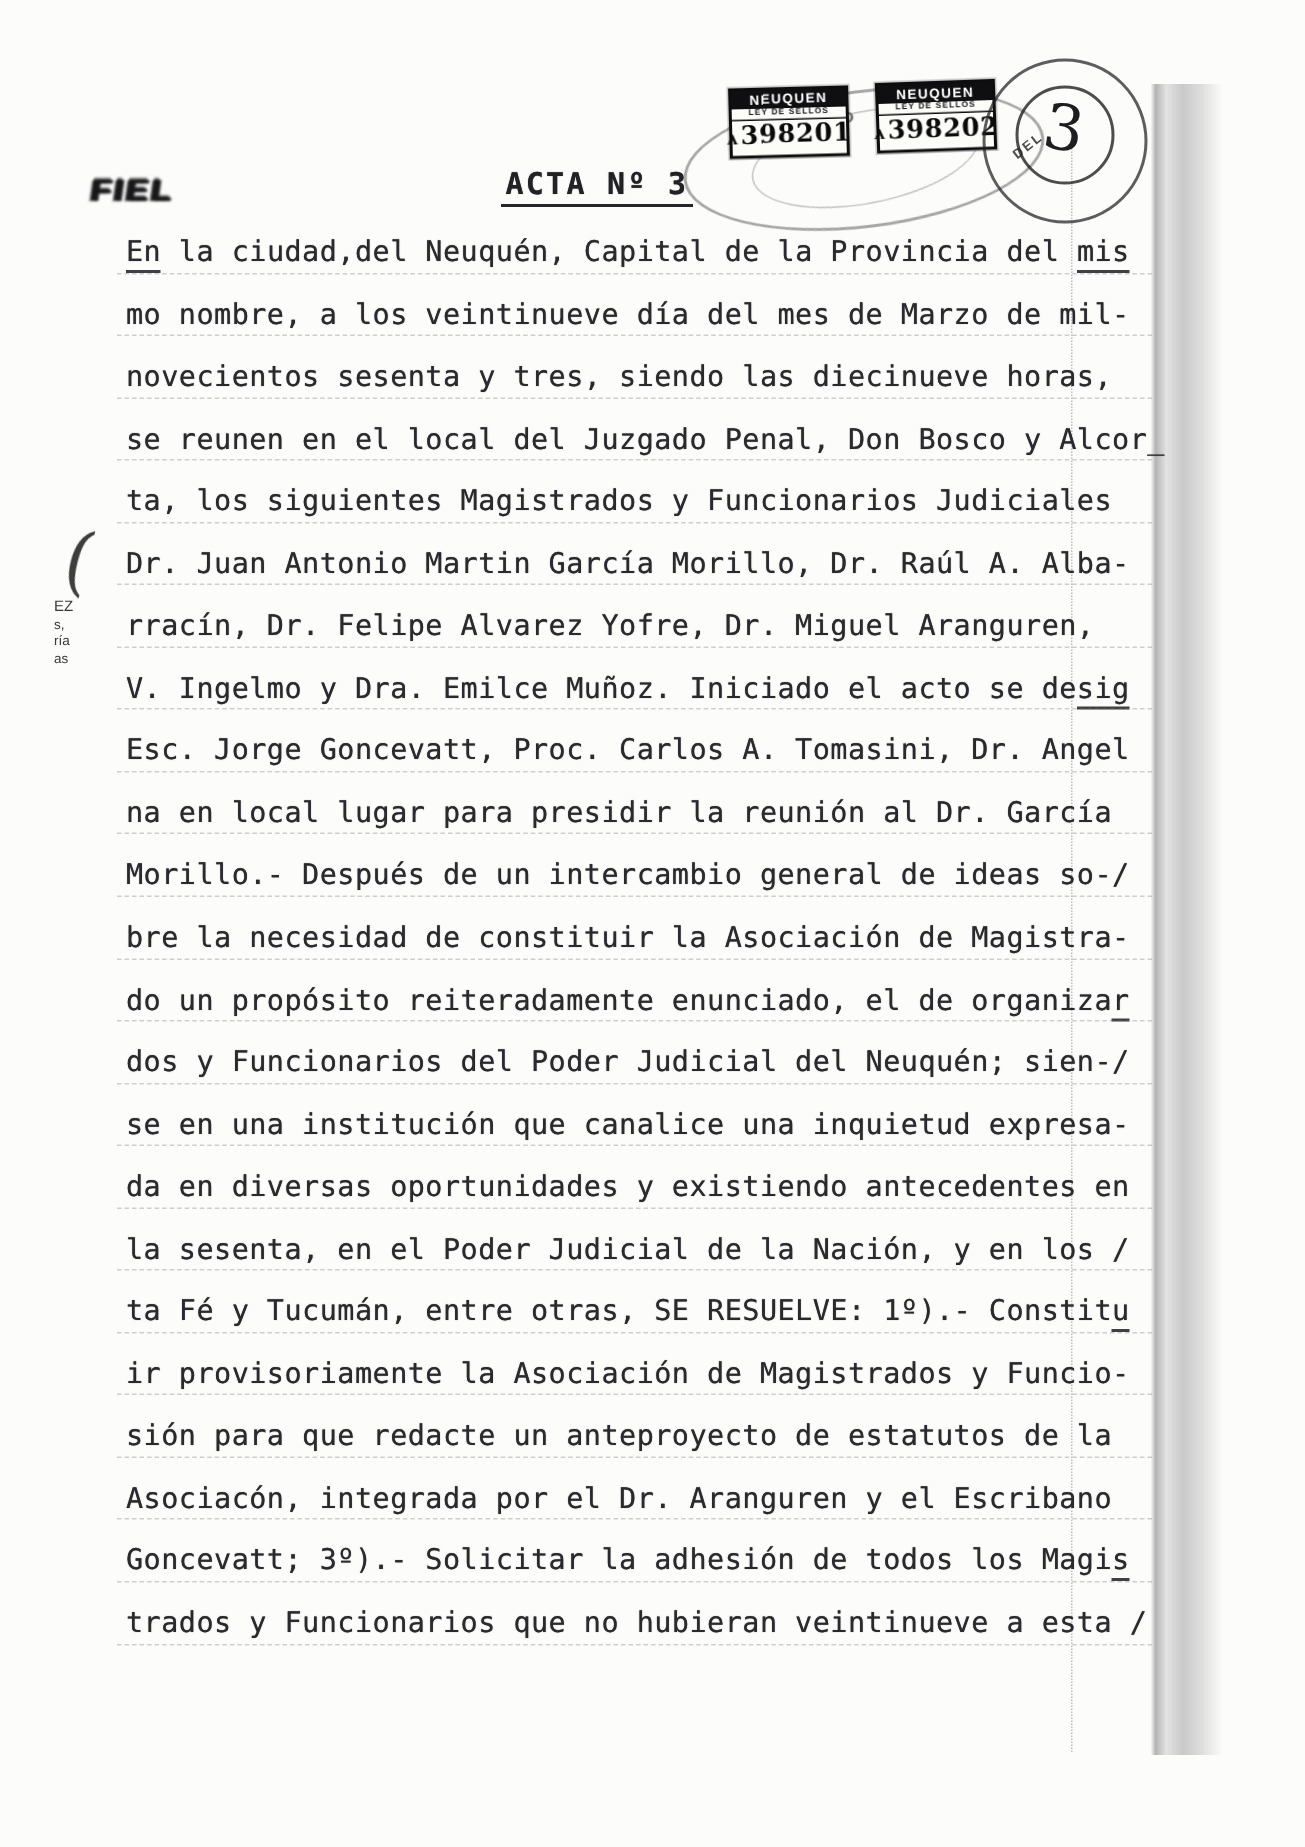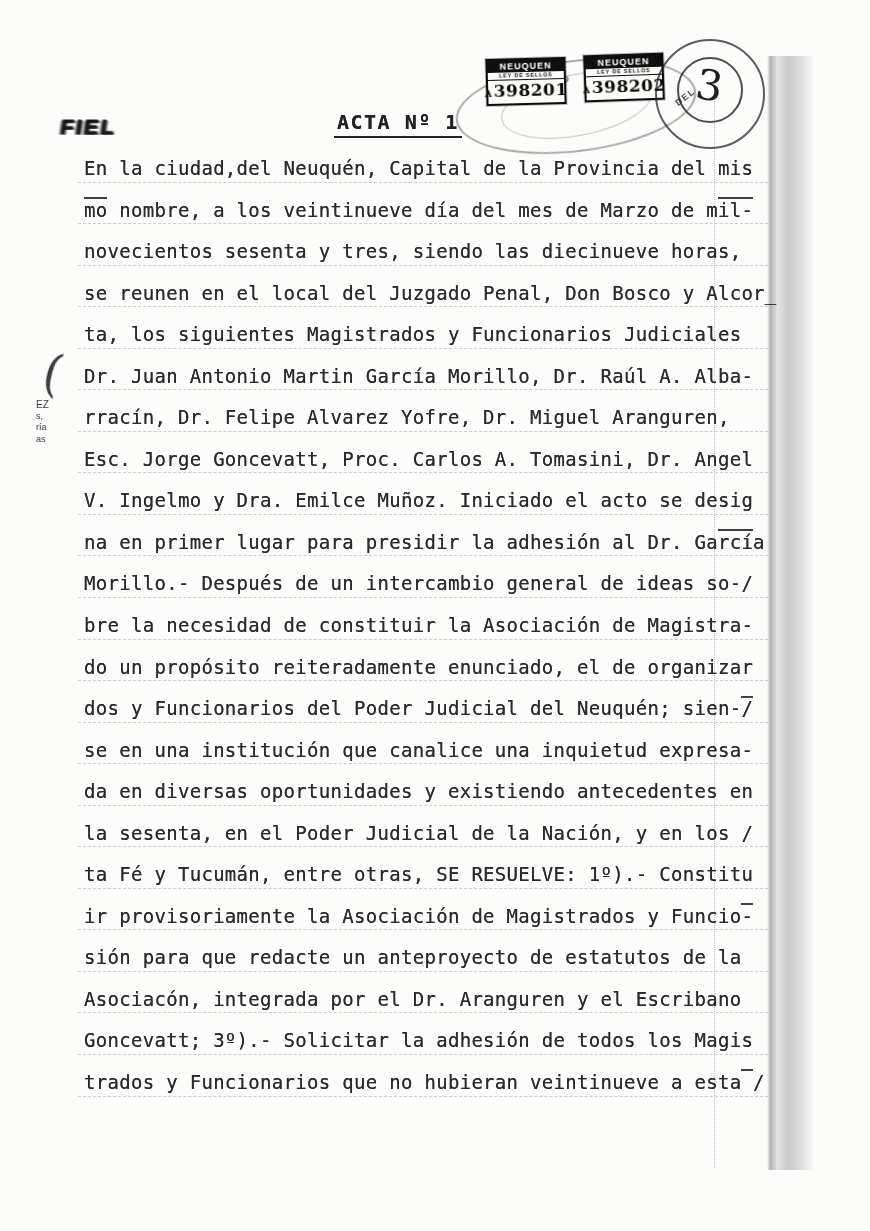--- a/index.html
+++ b/index.html
@@ -30,21 +30,21 @@
     font-size:19px;color:#2a2a2e;letter-spacing:.3px;
     text-shadow:0 0 .6px rgba(40,40,45,.8);
   }
   .line{
     position:relative;height:41.55px;line-height:41.55px;white-space:pre;
   }
   .line::after{
     content:"";position:absolute;left:-6px;right:6px;bottom:7px;
     border-bottom:1px dashed rgba(120,120,132,.35);
   }
-  .u{border-bottom:2px solid rgba(42,42,48,.9);padding-bottom:18px;text-align:center;}
+  .u{border-bottom:2px solid rgba(42,42,48,.9);padding-bottom:1px;text-align:center;}
   
   .doc-title{
     position:absolute;left:334px;top:110px;
     font-size:20px;font-weight:bold;letter-spacing:1.5px;color:#222226;
     border-bottom:2px solid #26262a;padding:0 3px 2px 3px;
     text-shadow:0 0 .6px rgba(40,40,45,.9);
   }
   
   .fiel-stamp{
     position:absolute;left:60px;top:114px;
@@ -129,21 +129,21 @@
 </head>
 <body>
 
 <div id="scan">
 
   <div class="edge-strip"></div>
   <div class="v-rule"></div>
 
   <div class="fiel-stamp">FIEL</div>
 
-  <div class="doc-title">ACTA Nº 1</div>
+  <div class="doc-title">ACTA Nº 3</div>
 
   <div class="postmark-oval-1"></div>
   <div class="postmark-oval-2"></div>
   <div class="postmark-query">?</div>
 
   <div class="revenue-stamp" id="stamp-1">
     <div class="band">NEUQUEN</div>
     <div class="law">LEY DE SELLOS</div>
     <div class="serial">
       <span class="prefix">A</span>
@@ -177,23 +177,23 @@
   </div>
 
   <div class="text-block">
       <div class="line"><span class="u">En</span> la ciudad,del Neuquén, Capital de la Provincia del <span class="u">mis</span></div>
       <div class="line">mo nombre, a los veintinueve día del mes de Marzo de mil-</div>
       <div class="line">novecientos sesenta y tres, siendo las diecinueve horas,</div>
       <div class="line">se reunen en el local del Juzgado Penal, Don Bosco y Alcor_</div>
       <div class="line">ta, los siguientes Magistrados y Funcionarios Judiciales</div>
       <div class="line">Dr. Juan Antonio Martin García Morillo, Dr. Raúl A. Alba-</div>
       <div class="line">rracín, Dr. Felipe Alvarez Yofre, Dr. Miguel Aranguren,</div>
+      <div class="line">V. Ingelmo y Dra. Emilce Muñoz. Iniciado el acto se de<span class="u">sig</span></div>
       <div class="line">Esc. Jorge Goncevatt, Proc. Carlos A. Tomasini, Dr. Angel</div>
-      <div class="line">V. Ingelmo y Dra. Emilce Muñoz. Iniciado el acto se de<span class="u">sig</span></div>
-      <div class="line">na en primer lugar para presidir la adhesión al Dr. García</div>
+      <div class="line">na en local lugar para presidir la reunión al Dr. García</div>
       <div class="line">Morillo.- Después de un intercambio general de ideas so-/</div>
       <div class="line">bre la necesidad de constituir la Asociación de Magistra-</div>
       <div class="line">do un propósito reiteradamente enunciado, el de organiza<span class="u">r</span></div>
       <div class="line">dos y Funcionarios del Poder Judicial del Neuquén; sien-/</div>
       <div class="line">se en una institución que canalice una inquietud expresa-</div>
       <div class="line">da en diversas oportunidades y existiendo antecedentes en</div>
       <div class="line">la sesenta, en el Poder Judicial de la Nación, y en los /</div>
       <div class="line">ta Fé y Tucumán, entre otras, SE RESUELVE: 1º).- Constit<span class="u">u</span></div>
       <div class="line">ir provisoriamente la Asociación de Magistrados y Funcio-</div>
       <div class="line">sión para que redacte un anteproyecto de estatutos de la</div>

